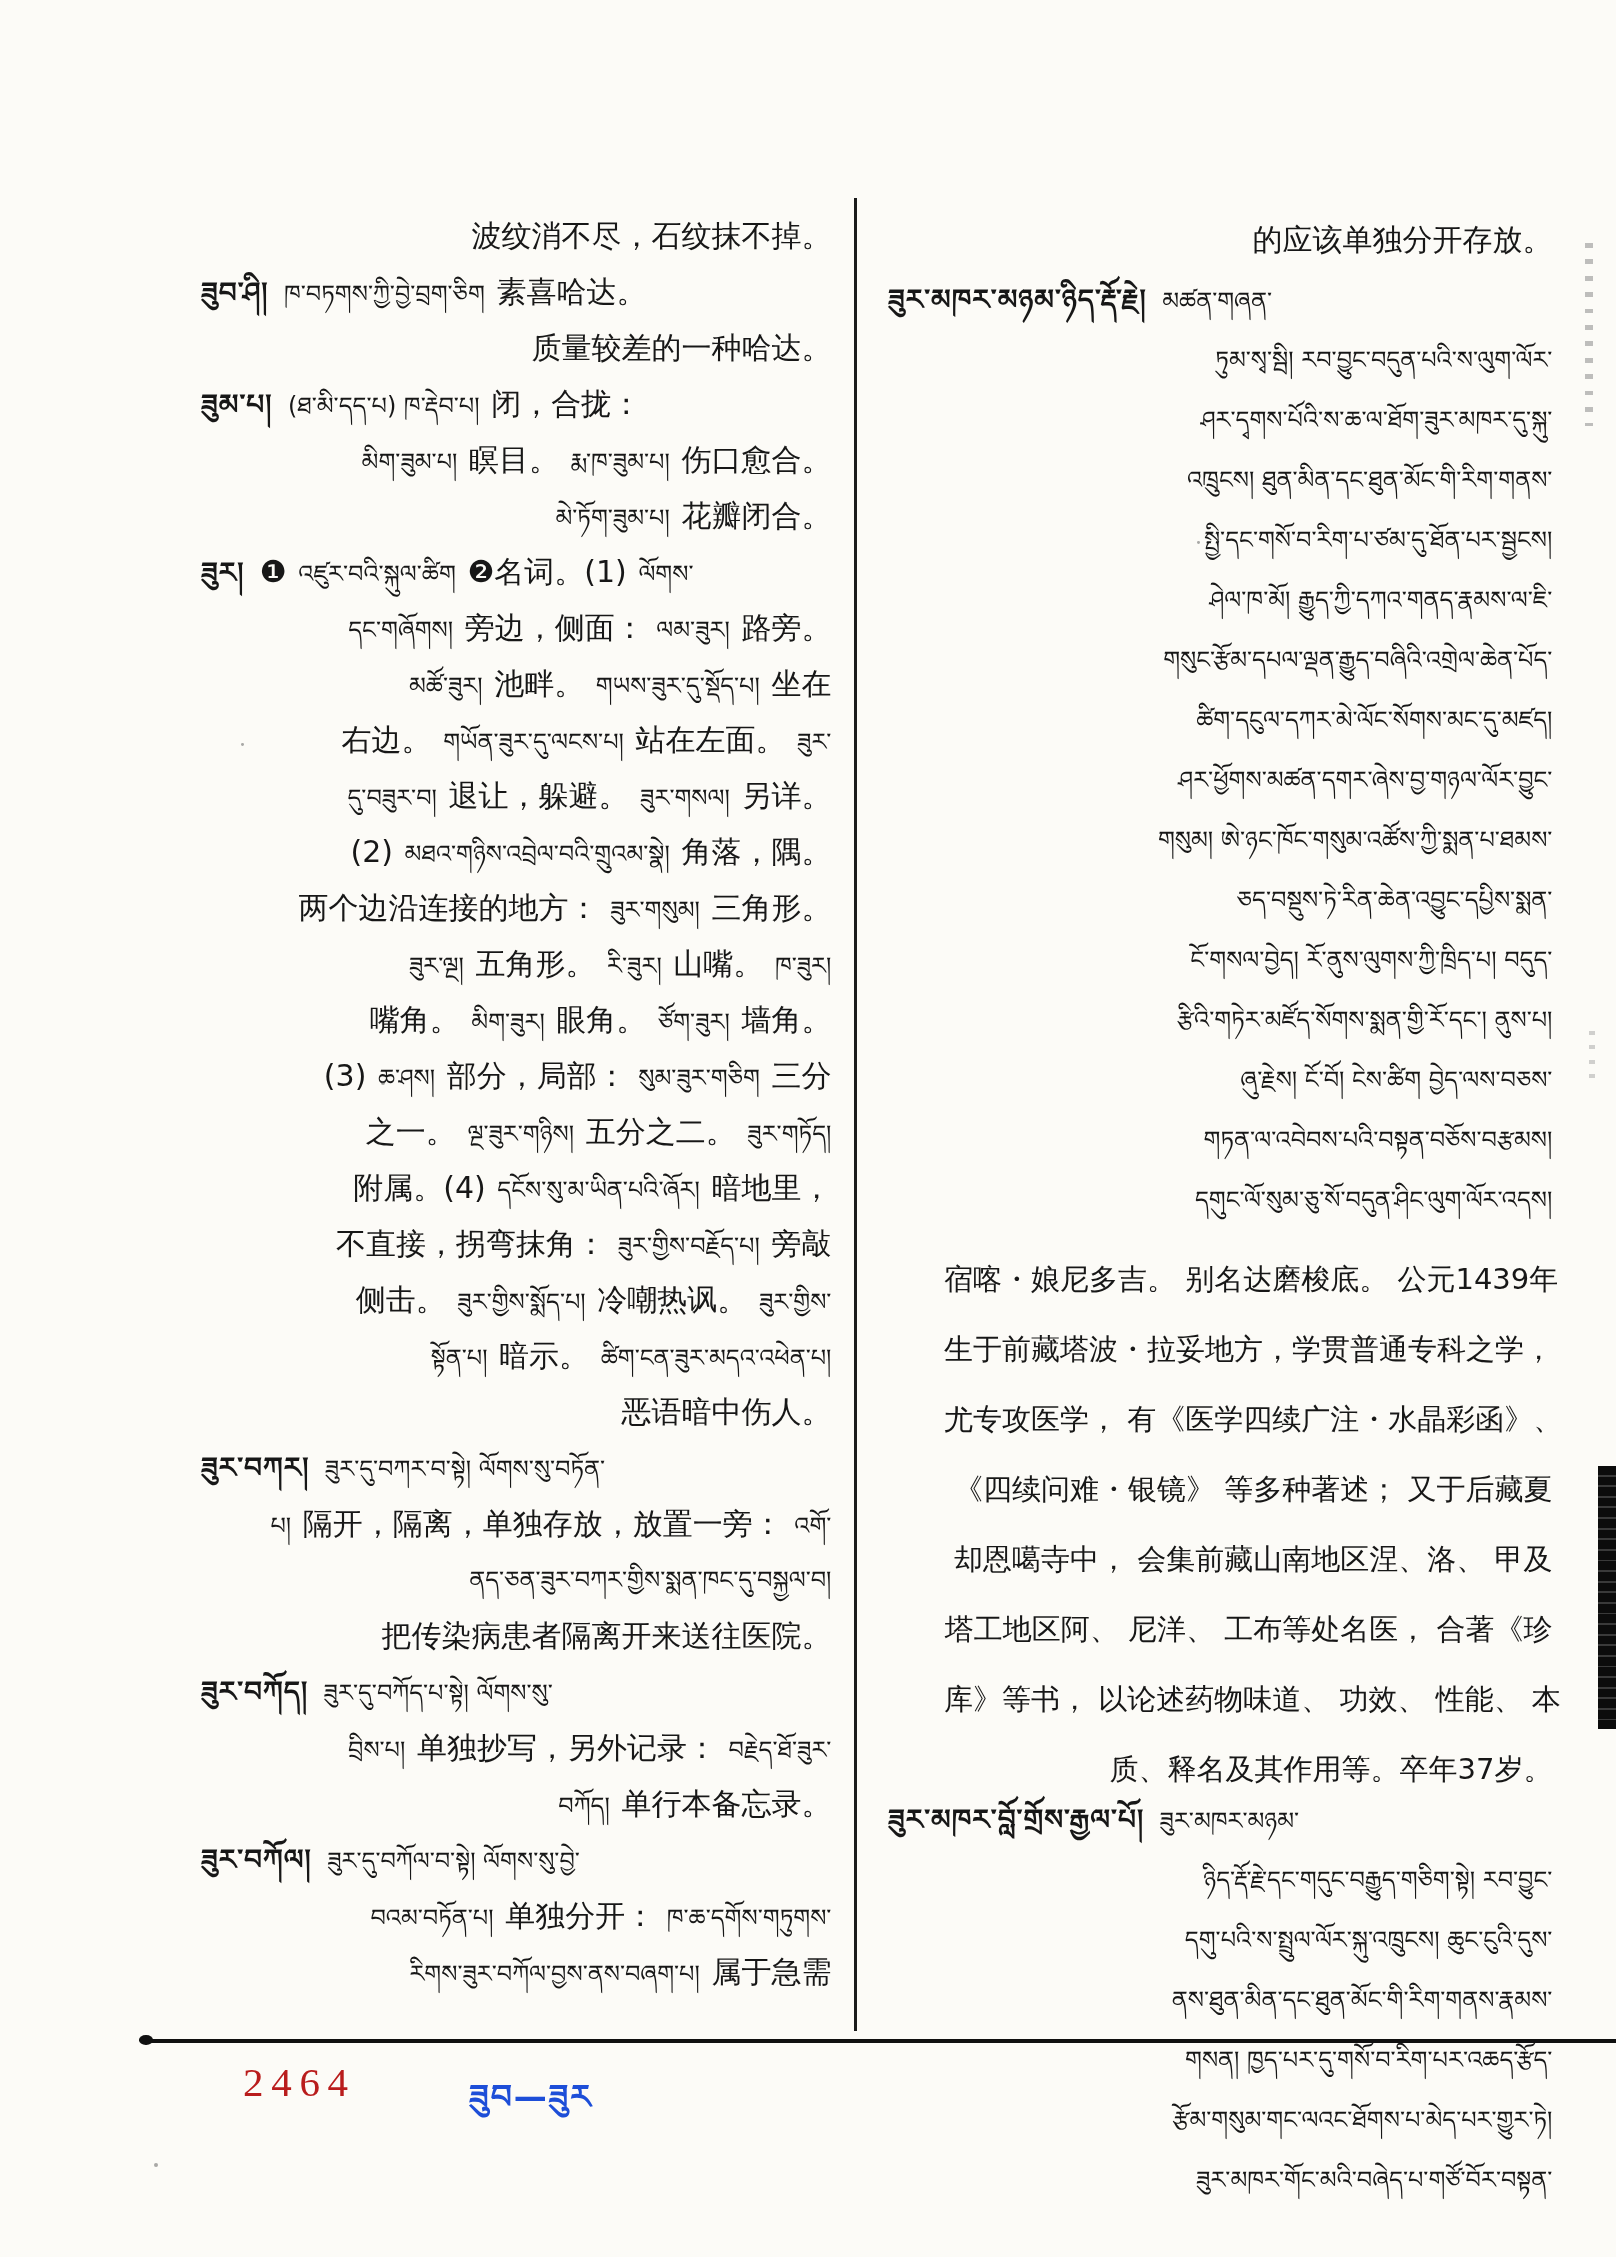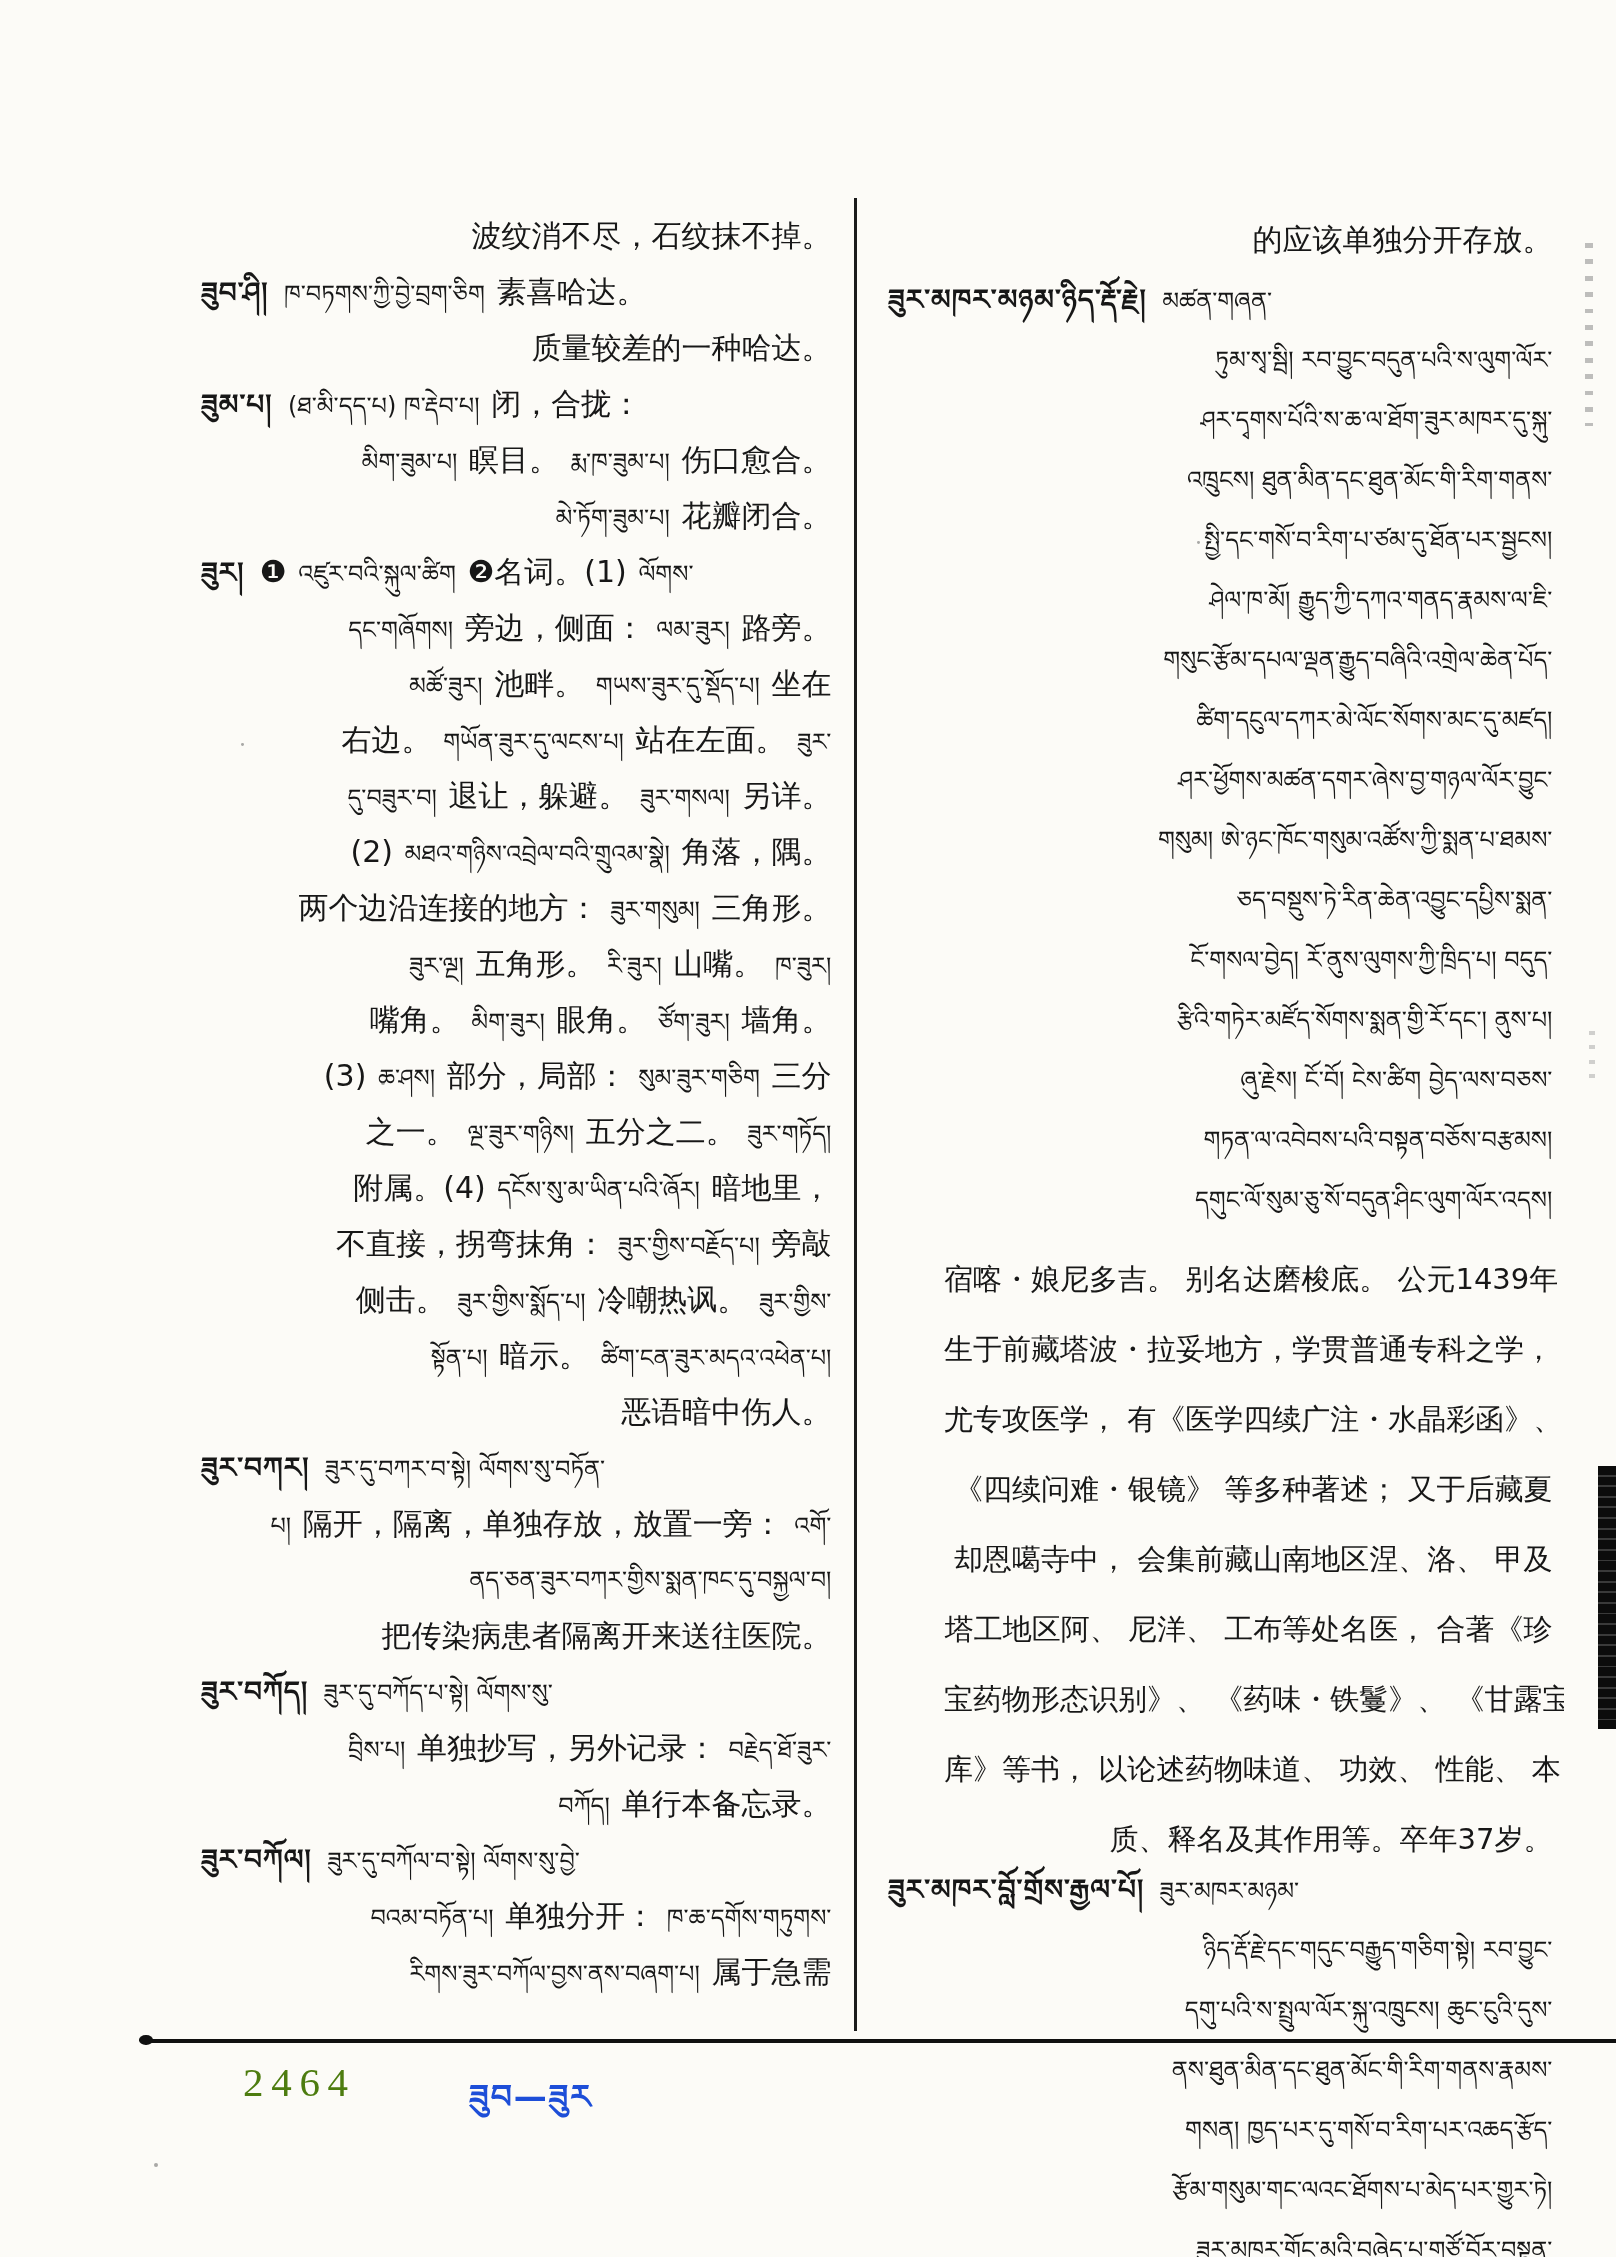--- a/index.html
+++ b/index.html
@@ -35,21 +35,21 @@
     background:#101010;
   }
   .footer-rule::before{
     content:"";position:absolute;left:-7.7px;top:-3.9px;width:13.5px;height:9.7px;
     background:#101010;border-radius:50%;
   }
   .footer{position:absolute;left:0;top:2058px;width:100%;}
   .pagenum{
     position:absolute;left:243px;top:0;
     font-family:"Liberation Serif",serif;
-    font-size:41px;letter-spacing:7.7px;color:#4d7c0f;
+    font-size:41px;letter-spacing:7.7px;color:#b91c1c;
   }
   .range{
     position:absolute;left:469px;top:1.9px;
     font-size:33px;font-weight:bold;color:#1d4ed8;letter-spacing:1.9px;
   }
   .edge-bar{
     position:absolute;left:1598px;top:1466px;width:18.3px;height:263px;
     background:
       repeating-linear-gradient(180deg,#0c0c0c 0 8.7px,#3a3a3a 8.7px 10.6px);
   }
@@ -124,21 +124,20 @@
       <div class="ln cont"><span class="seg-t">རྩིའི་གཏེར་མཛོད་སོགས་སྨན་གྱི་རོ་དང་། ནུས་པ།</span></div>
       <div class="ln cont"><span class="seg-t">ཞུ་རྗེས། ངོ་བོ། ངེས་ཚིག བྱེད་ལས་བཅས་</span></div>
       <div class="ln cont"><span class="seg-t">གཏན་ལ་འབེབས་པའི་བསྟན་བཅོས་བརྩམས།</span></div>
       <div class="ln cont"><span class="seg-t">དགུང་ལོ་སུམ་ཅུ་སོ་བདུན་ཤིང་ལུག་ལོར་འདས།</span></div>
       <div class="ln cont bio"><span class="seg-z">宿喀・娘尼多吉。 别名达磨梭底。 公元1439年</span></div>
       <div class="ln cont bio"><span class="seg-z">生于前藏塔波・拉妥地方，学贯普通专科之学，</span></div>
       <div class="ln cont bio"><span class="seg-z">尤专攻医学， 有《医学四续广注・水晶彩函》、</span></div>
       <div class="ln cont bio"><span class="seg-z">《四续问难・银镜》 等多种著述； 又于后藏夏</span></div>
       <div class="ln cont bio"><span class="seg-z">却恩噶寺中， 会集前藏山南地区涅、洛、 甲及</span></div>
       <div class="ln cont bio"><span class="seg-z">塔工地区阿、 尼洋、 工布等处名医， 合著《珍</span></div>
-      <div class="ln cont bio"><span class="seg-z">宝药物形态识别》、 《药味・铁鬘》、 《甘露宝</span></div>
       <div class="ln cont bio"><span class="seg-z">库》等书， 以论述药物味道、 功效、 性能、 本</span></div>
       <div class="ln cont bio"><span class="seg-z">质、释名及其作用等。卒年37岁。</span></div>
       <div class="ln headline"><span class="seg-h">ཟུར་མཁར་བློ་གྲོས་རྒྱལ་པོ།</span><span class="seg-t">ཟུར་མཁར་མཉམ་</span></div>
       <div class="ln cont"><span class="seg-t">ཉིད་རྡོ་རྗེ་དང་གདུང་བརྒྱུད་གཅིག་སྟེ། རབ་བྱུང་</span></div>
       <div class="ln cont"><span class="seg-t">དགུ་པའི་ས་སྤྲུལ་ལོར་སྐུ་འཁྲུངས། ཆུང་ངུའི་དུས་</span></div>
       <div class="ln cont"><span class="seg-t">ནས་ཐུན་མིན་དང་ཐུན་མོང་གི་རིག་གནས་རྣམས་</span></div>
       <div class="ln cont"><span class="seg-t">གསན། ཁྱད་པར་དུ་གསོ་བ་རིག་པར་འཆད་རྩོད་</span></div>
       <div class="ln cont"><span class="seg-t">རྩོམ་གསུམ་གང་ལའང་ཐོགས་པ་མེད་པར་གྱུར་ཏེ།</span></div>
       <div class="ln cont"><span class="seg-t">ཟུར་མཁར་གོང་མའི་བཞེད་པ་གཙོ་བོར་བསྟན་</span></div>
     </div>

